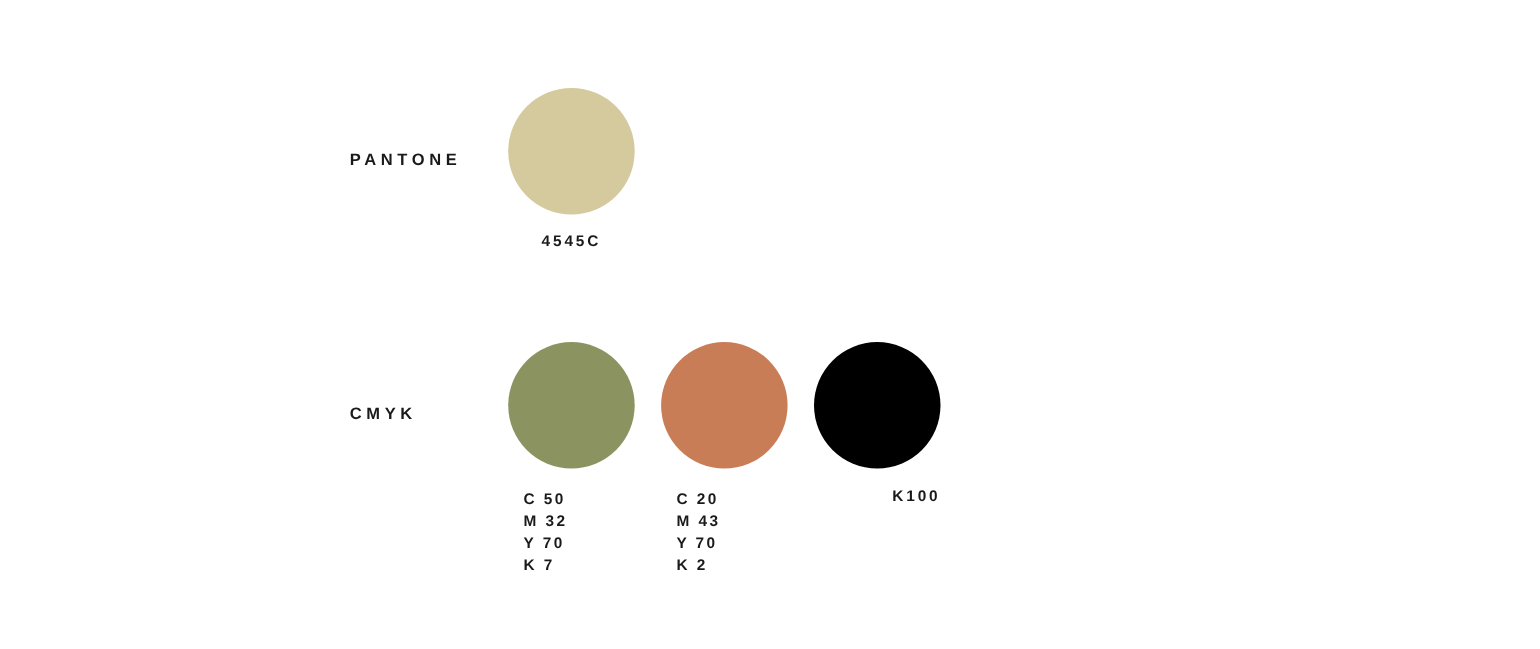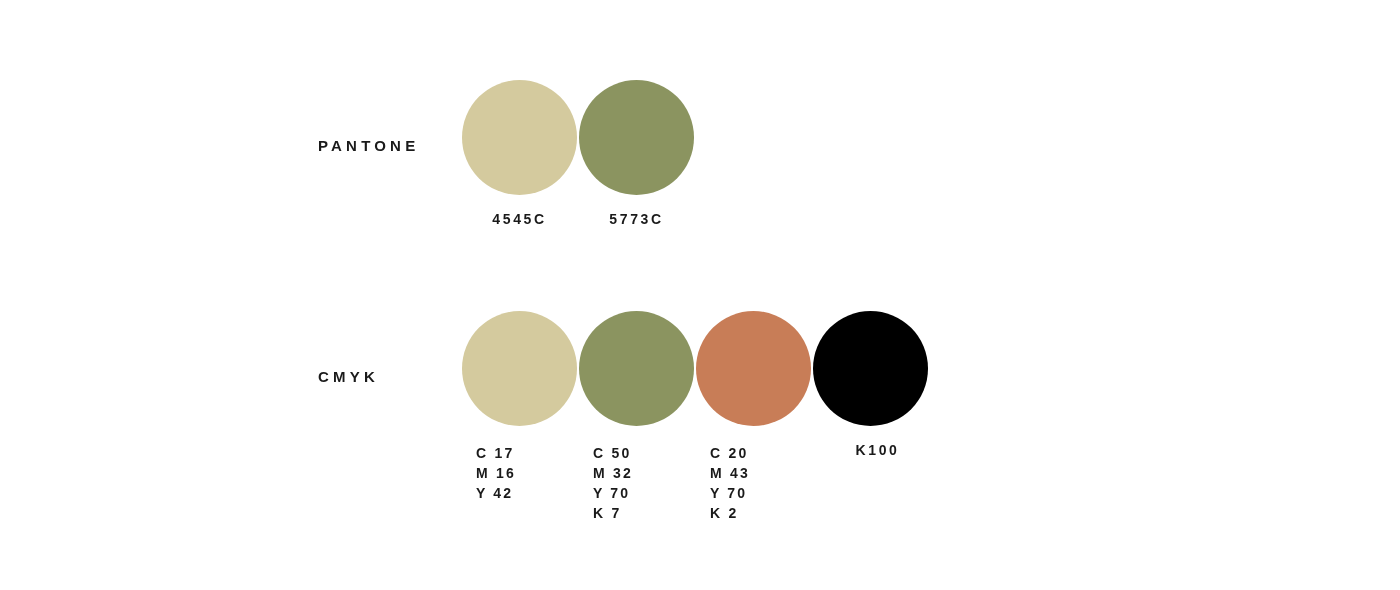--- a/index.html
+++ b/index.html
@@ -41,21 +41,21 @@
     white-space: nowrap;
     line-height: 1;
   }
 
   
   .swatch-strip {
     position: absolute;
     left: 462px;
     top: 0;
     display: flex;
-    gap: 2px;
+    gap: 24px;
   }
 
   .swatch-col {
     width: 115px;
     position: relative;
   }
 
   .swatch-dot {
     width: 115px;
     height: 115px;
@@ -70,21 +70,21 @@
     left: 0;
     width: 115px;
     font-size: 14px;
     font-weight: 700;
     letter-spacing: 2.6px;
     color: #1A1A1A;
     line-height: 1;
     white-space: nowrap;
   }
   .swatch-caption.align-center { text-align: center; }
-  .swatch-caption.align-left   { text-align: center; padding-left: 14px; }
+  .swatch-caption.align-left   { text-align: right; padding-left: 14px; }
 
   
   .ink-list {
     position: absolute;
     top: 132px;
     left: 14px;
     list-style: none;
     font-size: 14px;
     font-weight: 700;
     letter-spacing: 2.2px;
@@ -104,44 +104,32 @@
 
     <div class="row-label">PANTONE</div>
 
     <div class="swatch-strip">
 
       <div class="swatch-col">
         <span class="swatch-dot" style="background: rgb(212, 202, 158);"></span>
         <div class="swatch-caption align-center">4545C</div>
       </div>
 
-      <div class="swatch-col">
-        <span class="swatch-dot" style="background: rgb(139, 148, 96);"></span>
-        <div class="swatch-caption align-center">5773C</div>
-      </div>
 
 
 
     </div>
   </section>
 
   <section class="palette-row row-cmyk">
 
     <div class="row-label">CMYK</div>
 
     <div class="swatch-strip">
 
-      <div class="swatch-col">
-        <span class="swatch-dot" style="background: rgb(212, 202, 158);"></span>
-        <ul class="ink-list">
-            <li>C 17</li>
-            <li>M 16</li>
-            <li>Y 42</li>
-          </ul>
-      </div>
 
       <div class="swatch-col">
         <span class="swatch-dot" style="background: rgb(139, 148, 96);"></span>
         <ul class="ink-list">
             <li>C 50</li>
             <li>M 32</li>
             <li>Y 70</li>
             <li>K 7</li>
           </ul>
       </div>

